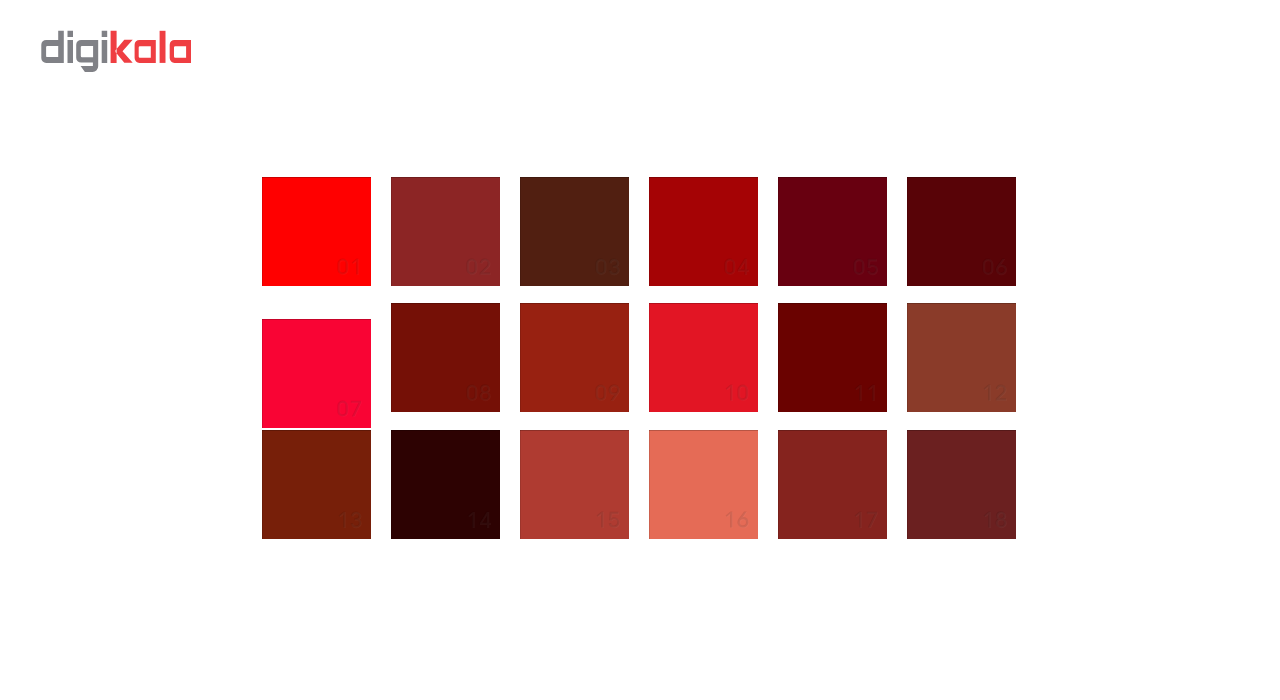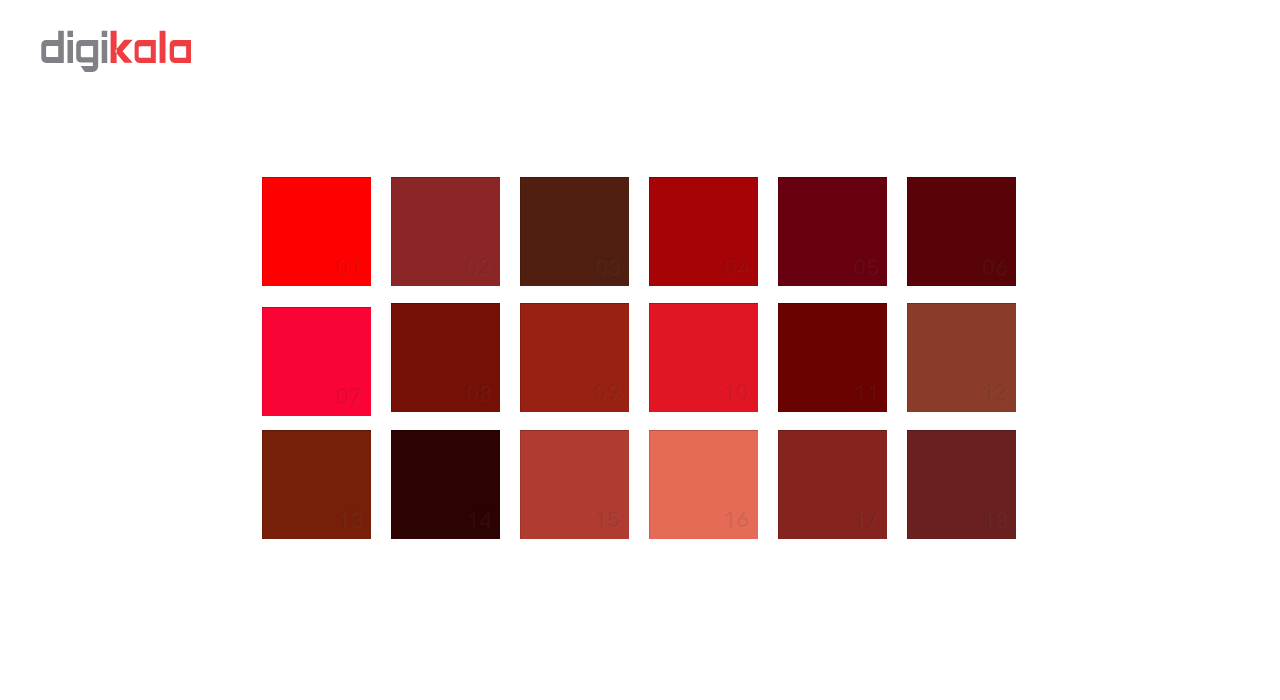--- a/index.html
+++ b/index.html
@@ -173,21 +173,21 @@
             <use href="#d0" x="0.00"></use>
             <use href="#d6" x="13.00"></use>
           </g>
           <g fill="rgba(0,0,0,0.095)" transform="translate(3.40,17.4) scale(1,0.95)">
             <use href="#d0" x="0.00"></use>
             <use href="#d6" x="13.00"></use>
           </g>
         </svg>
         <span class="num-text">06</span>
       </div>
-      <div class="swatch" style="left: 0px; top: 130px; background: rgb(249, 4, 52);">
+      <div class="swatch" style="left: 0px; top: 142px; background: rgb(249, 4, 52);">
         <div class="swatch-edge"></div>
         <svg class="swatch-num" viewBox="0 0 30 18" width="30" height="18">
           <g class="hi" fill="rgba(255,255,255,0.085)" transform="translate(4.00,18.0) scale(1,0.95)">
             <use href="#d0" x="0.00"></use>
             <use href="#d7" x="13.00"></use>
           </g>
           <g fill="rgba(0,0,0,0.095)" transform="translate(3.40,17.4) scale(1,0.95)">
             <use href="#d0" x="0.00"></use>
             <use href="#d7" x="13.00"></use>
           </g>

